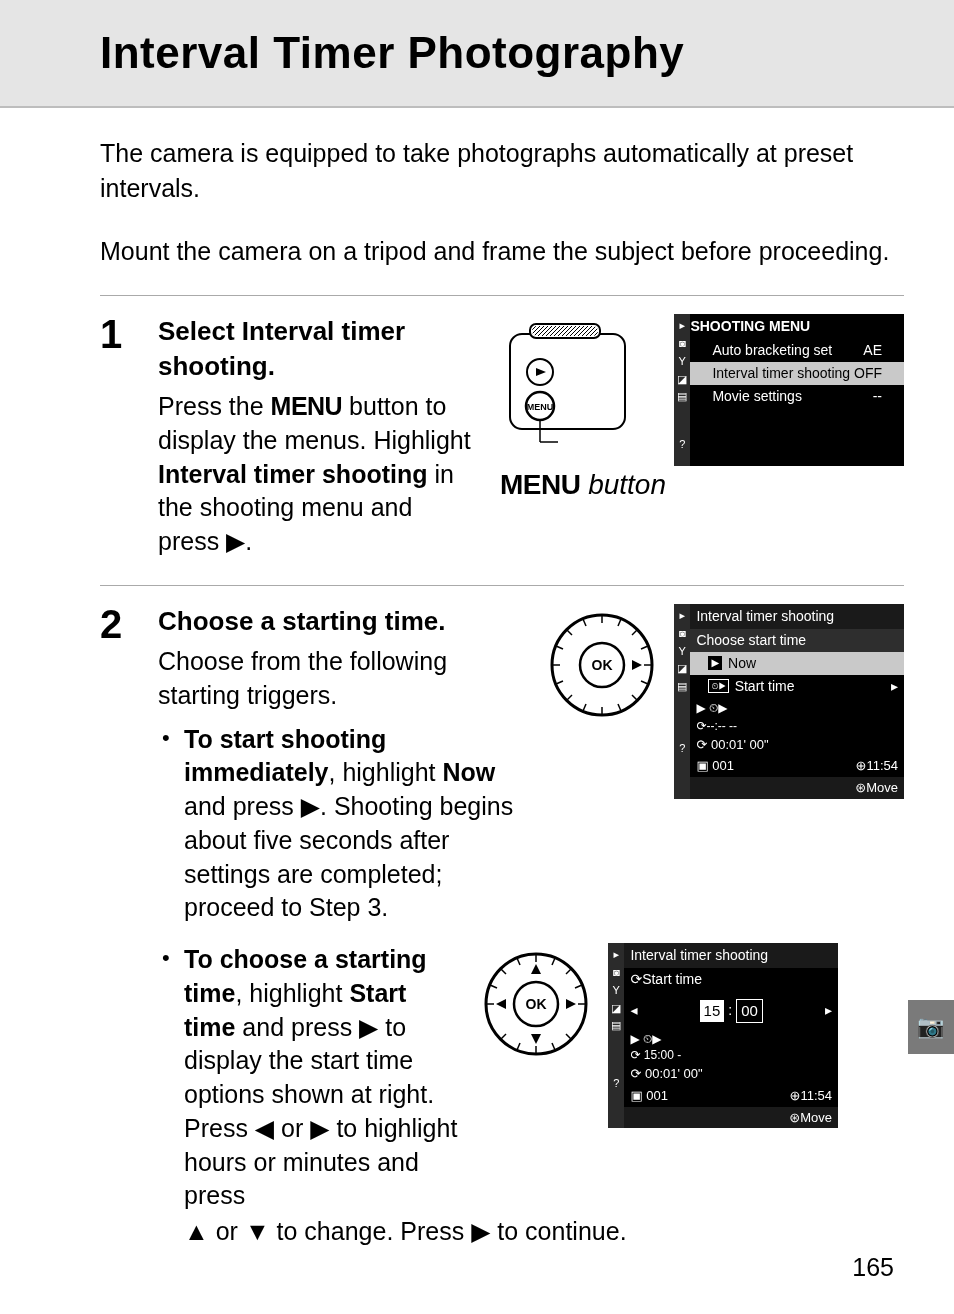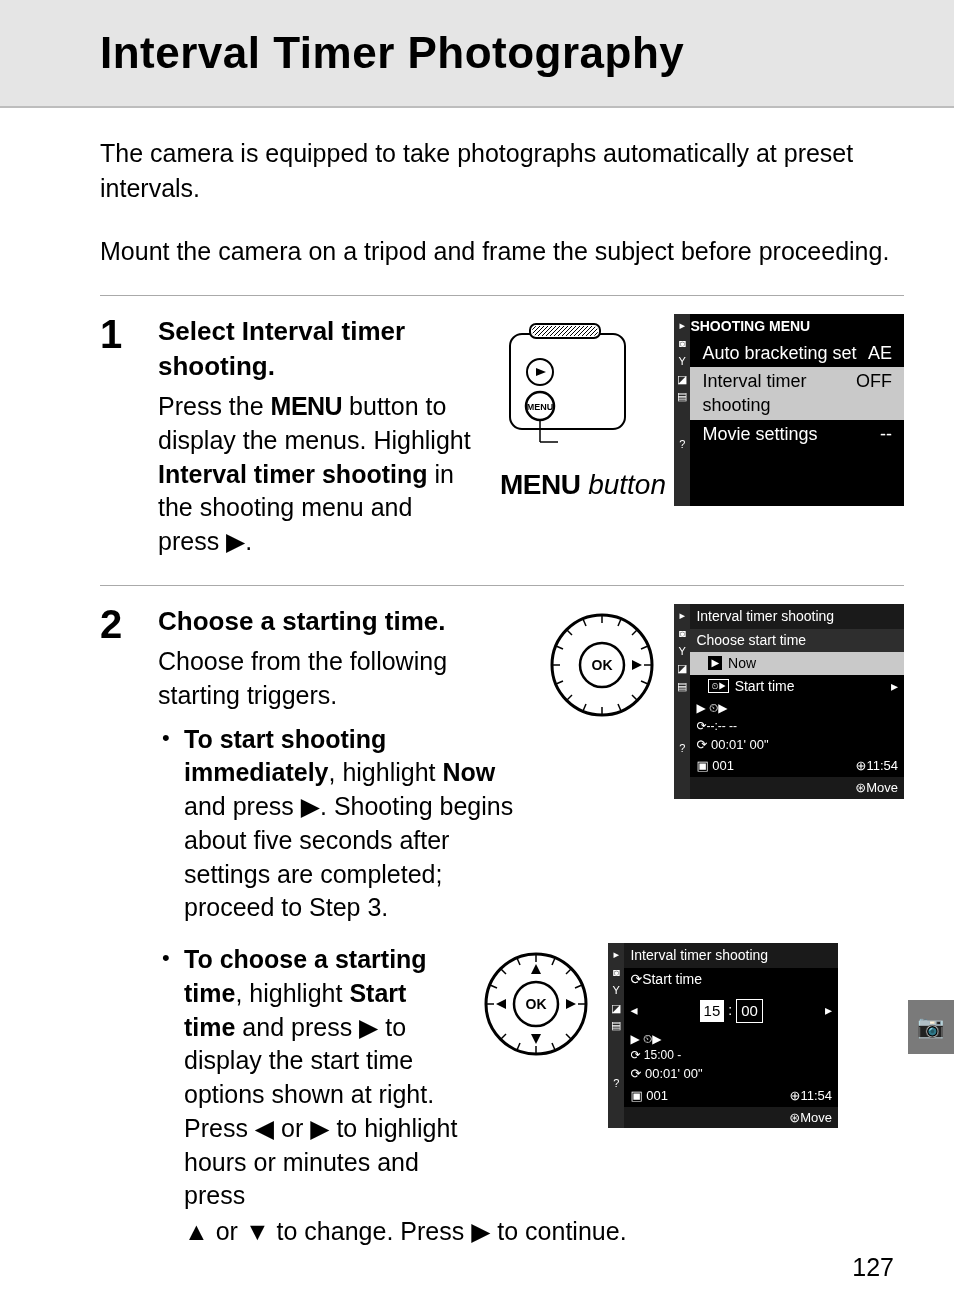--- a/index.html
+++ b/index.html
@@ -14,21 +14,21 @@
   .step-body .heading{font-size:26px;font-weight:700;margin-bottom:6px}
   .step-body b{font-weight:700}
   .menu-label{font-family:Arial,sans-serif;font-weight:700;font-stretch:condensed;letter-spacing:-0.5px}
   .tri{display:inline-block;vertical-align:baseline}
   .illus-col{display:flex;gap:8px;align-items:flex-start;margin-left:8px}
   .camera{width:140px;height:140px;position:relative}
   .camera svg{width:100%;height:100%}
   .caption{font-size:28px;font-style:italic;margin-top:12px}
   .menu-lcd{width:230px;background:#000;color:#fff;font-family:Arial,sans-serif;font-size:14px}
   .menu-lcd .hdr{background:#000;color:#fff;text-align:left;font-weight:700;padding:3px 0;font-size:14px}
-  .menu-lcd .row{display:flex;justify-content:space-between;padding:2px 12px;font-size:18px}
+  .menu-lcd .row{display:flex;justify-content:space-between;padding:2px 22px;font-size:14px}
   .menu-lcd .row.sel{background:#c9c9c9;color:#000}
   .menu-lcd2{width:230px;background:#000;color:#fff;font-family:Arial,sans-serif;font-size:14px}
   .menu-lcd2 .title2{background:#1a1a1a;padding:3px 6px;font-size:14px}
   .menu-lcd2 .subhdr{background:#2e2e2e;padding:2px 6px;font-size:14px}
   .menu-lcd2 .opt{padding:2px 6px 2px 18px;font-size:14px;display:flex;align-items:center;gap:6px}
   .menu-lcd2 .opt.sel{background:#c9c9c9;color:#000}
   .menu-lcd2 .info{padding:2px 6px;font-size:13px;display:flex;justify-content:space-between}
   .menu-lcd2 .foot{padding:2px 6px;font-size:13px;text-align:right;background:#1a1a1a}
   .menu-lcd3{width:230px;background:#000;color:#fff;font-family:Arial,sans-serif;font-size:14px}
   .menu-lcd3 .title2{background:#1a1a1a;padding:3px 6px;font-size:14px}
@@ -301,14 +301,14 @@
         </li>
       </ul>
 
     </div>
   </div>
 
   <div class="side-tab">
     <span>📷</span>
   </div>
 
-  <div class="page-num">127</div>
+  <div class="page-num">165</div>
 </div>
 
 </body></html>

